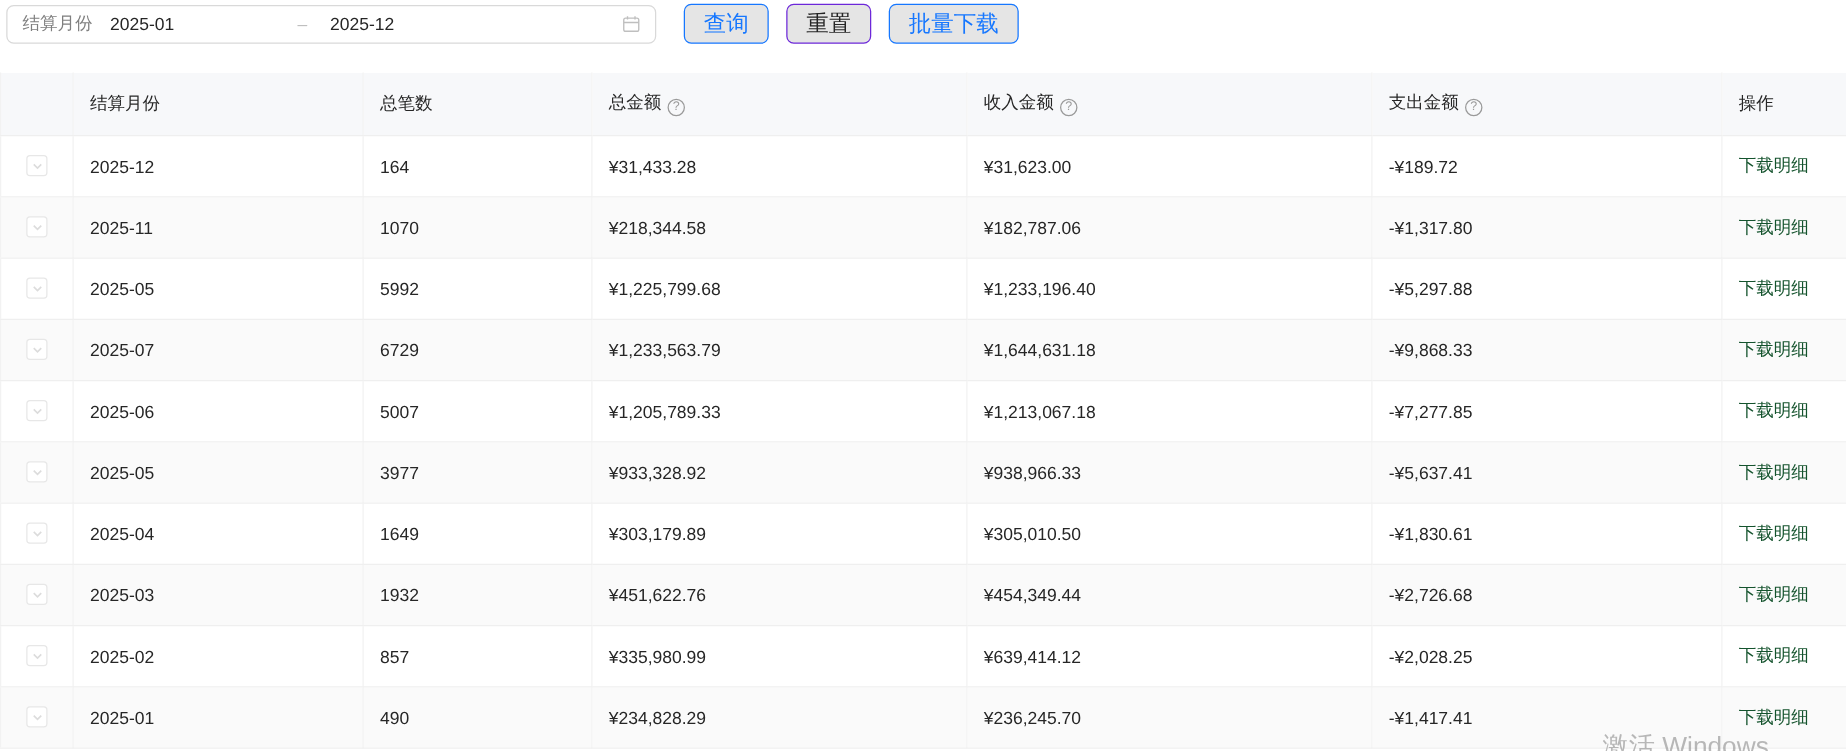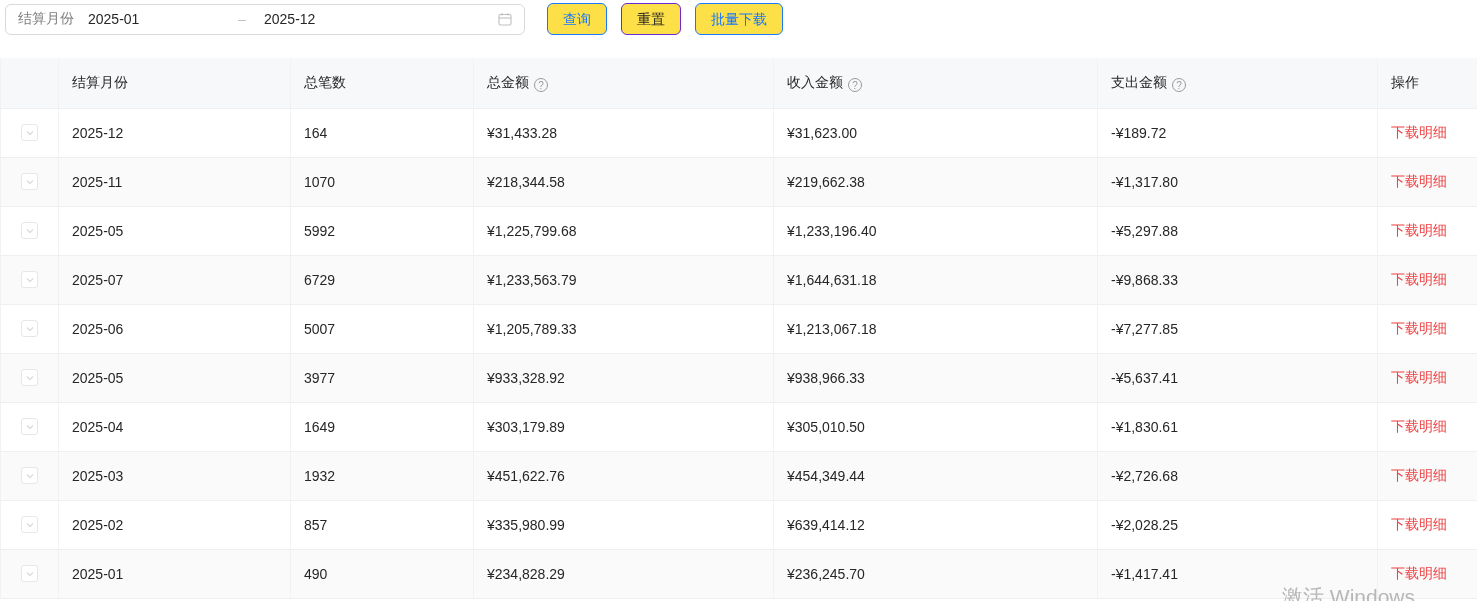--- a/index.html
+++ b/index.html
@@ -10,22 +10,22 @@
   
   .filter-bar { display:flex; align-items:center; margin:3px 0 0 5px; }
   .range-picker { display:flex; align-items:center; width:520px; height:31px;
     border:1px solid #d9d9d9; border-radius:6px; padding:0 12px; background:#fff; }
   .range-picker .rp-label { color:#7f7f7f; margin-right:14px; white-space:nowrap; }
   .range-picker .rp-start { width:150px; color:#262626; }
   .range-picker .rp-sep   { width:26px; color:#bfbfbf; }
   .range-picker .rp-end   { flex:1; color:#262626; }
   .range-picker .rp-cal   { display:flex; align-items:center; }
 
-  .btn { height:32px; padding:0 15px; margin-left:14px; background:#fde047;
-    border-radius:6px; font-size:14px; cursor:pointer; line-height:30px; }
+  .btn { height:32px; padding:0 15px; margin-left:14px; background:#e5e5e5;
+    border-radius:6px; font-size:18px; cursor:pointer; line-height:30px; }
   .btn-ghost   { border:1px solid #1677ff; color:#1677ff; }
   .btn-default { border:1px solid #6d28d9; color:#262626; }
   .btn-query { margin-left:22px; }
 
   
   .billing-table { width:1497px; margin-top:23px; border-collapse:collapse;
     table-layout:fixed; border-left:1px solid #f2f2f2; }
   .billing-table th, .billing-table td { padding:0 13px; height:49px;
     text-align:left; font-weight:400; border-bottom:1px solid #efefef;
     border-right:1px solid #f2f2f2; white-space:nowrap; overflow:hidden; }
@@ -39,21 +39,21 @@
 
   td.cb-cell { text-align:center; padding:0; }
   .cb-box { display:inline-flex; align-items:center; justify-content:center;
     width:17px; height:17px; border:1px solid #e7e7e7; border-radius:3px;
     background:#fff; cursor:pointer; vertical-align:middle; }
 
   .qmark { display:inline-flex; align-items:center; justify-content:center;
     width:14px; height:14px; border:1px solid #9a9a9a; border-radius:50%;
     font-size:10px; color:#9a9a9a; margin-left:5px; vertical-align:-2px; cursor:default; }
 
-  .action-link { color:#ef4444; text-decoration:none; cursor:pointer; }
+  .action-link { color:#14532d; text-decoration:none; cursor:pointer; }
 
   .watermark { position:absolute; left:1282px; top:583px; font-size:21px;
     color:rgba(128,128,128,0.55); white-space:nowrap; pointer-events:none; }
 </style>
 </head>
 <body>
 
 <div class="filter-bar">
   <div class="range-picker">
     <span class="rp-label">结算月份</span>
@@ -111,21 +111,21 @@
       </tr>
       <tr>
         <td class="cb-cell"><span class="cb-box">
             <svg width="10" height="10" viewBox="0 0 10 10">
               <polyline points="2,3.5 5,6.5 8,3.5" fill="none" stroke="#dcdcdc" stroke-width="1.3"></polyline>
             </svg>
           </span></td>
         <td>2025-11</td>
         <td>1070</td>
         <td>¥218,344.58</td>
-        <td>¥219,662.38</td>
+        <td>¥182,787.06</td>
         <td>-¥1,317.80</td>
         <td><a class="action-link">下载明细</a></td>
       </tr>
       <tr>
         <td class="cb-cell"><span class="cb-box">
             <svg width="10" height="10" viewBox="0 0 10 10">
               <polyline points="2,3.5 5,6.5 8,3.5" fill="none" stroke="#dcdcdc" stroke-width="1.3"></polyline>
             </svg>
           </span></td>
         <td>2025-05</td>

